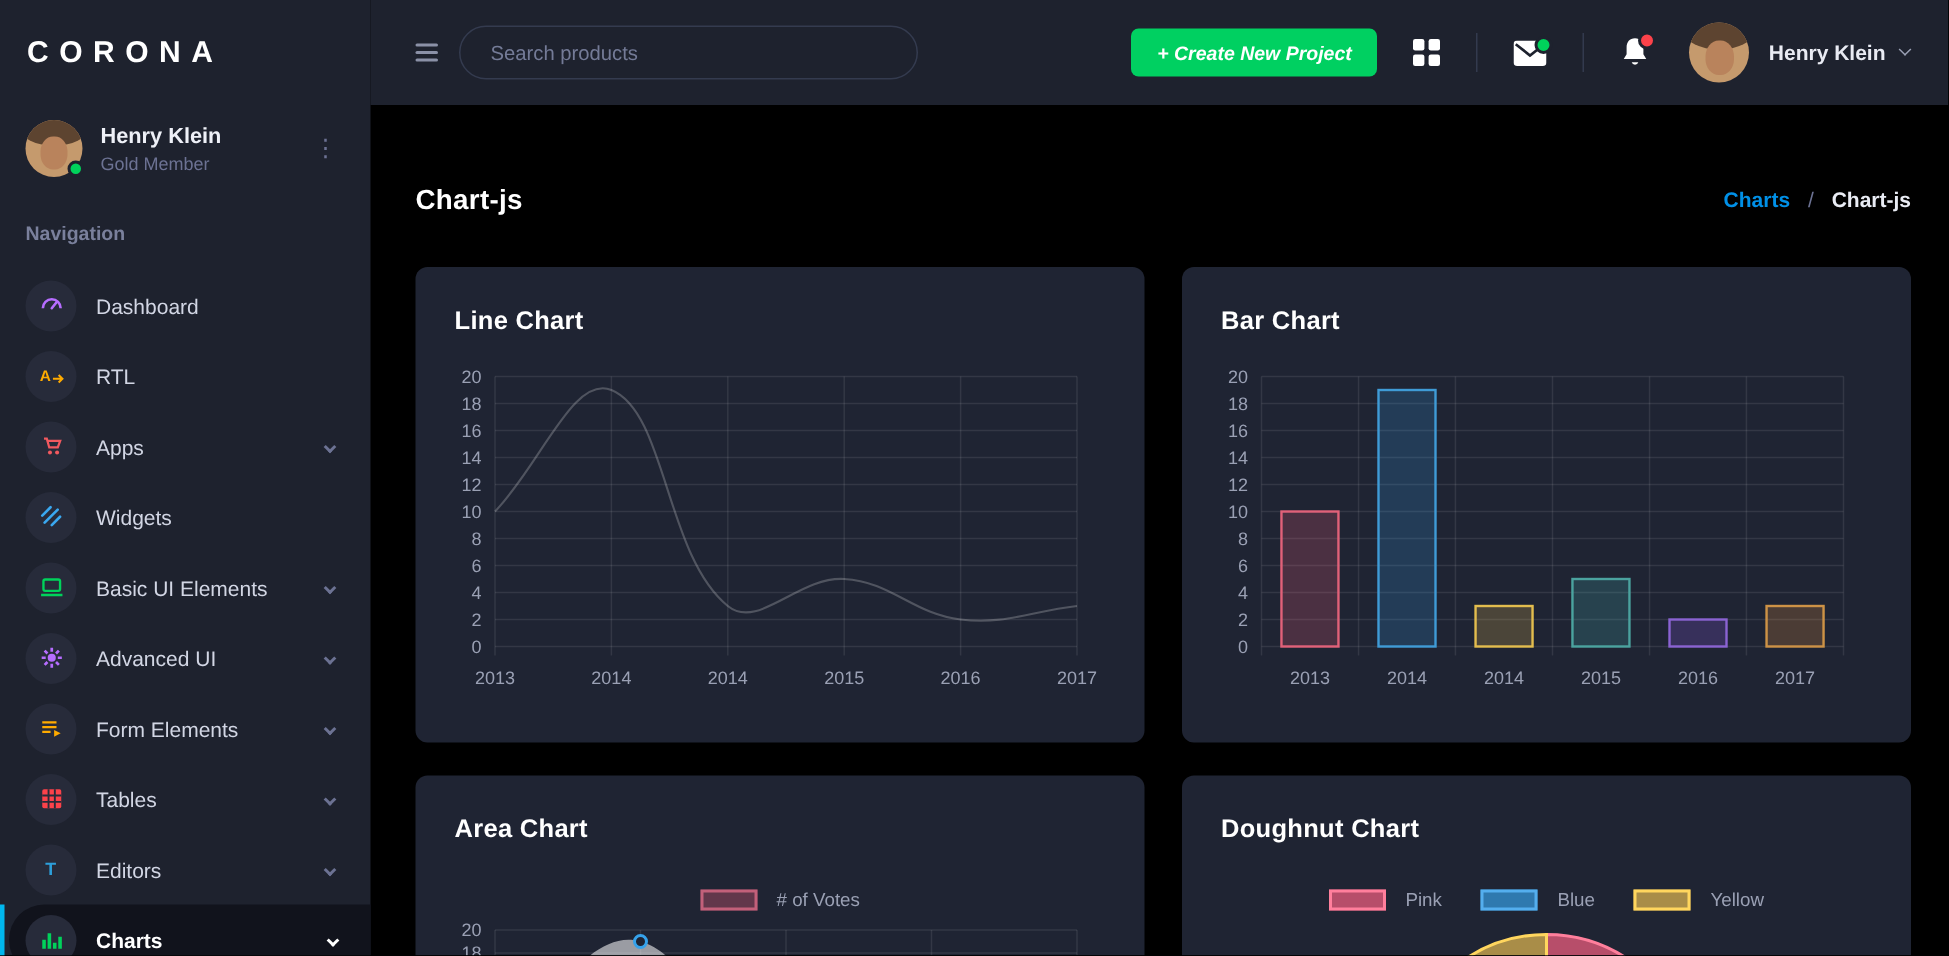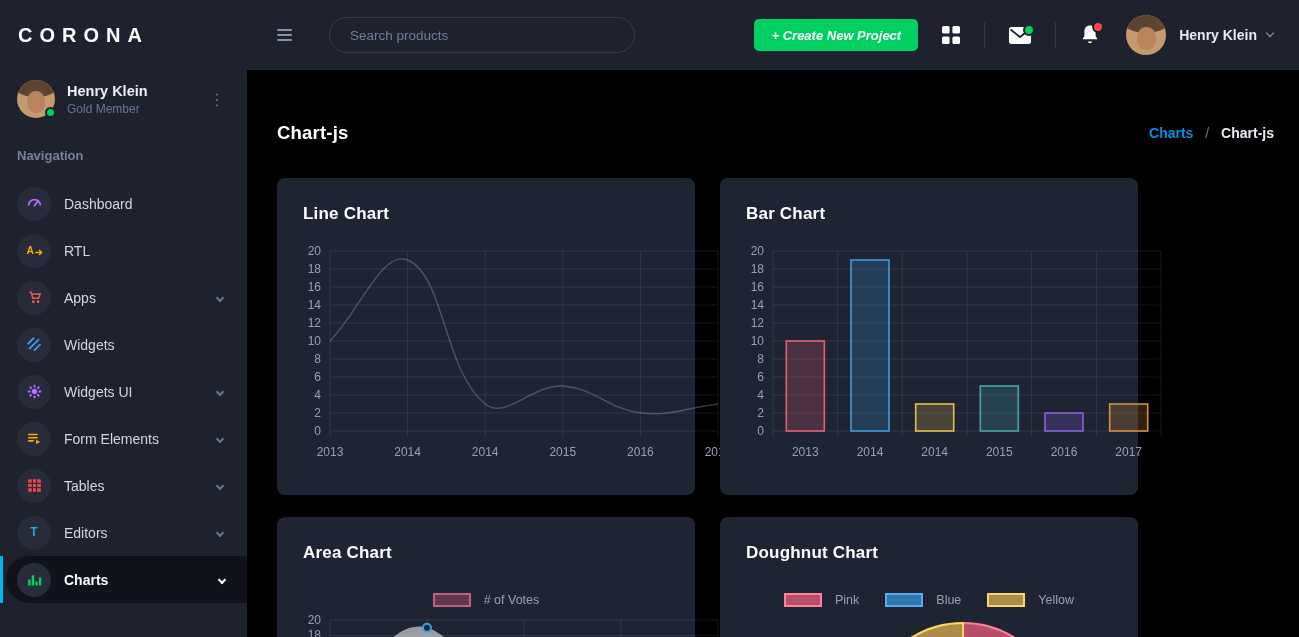--- a/index.html
+++ b/index.html
@@ -35,21 +35,21 @@
   .item.active { background:#11131c; border-radius:26px 0 0 26px; margin-left:6px; padding-left:11px; }
   .item.active::before { content:''; position:absolute; left:-6px; top:0; bottom:0; width:3px; background:#00b7ee; }
   .item.active .ilabel { color:#fff; font-weight:700; }
   .item.active .chev { border-color:#fff; border-width:2.5px; margin-right:22px; }
 
   
   .topbar { position:absolute; left:247px; top:0; right:0; height:70px; background:#1e222e;
     display:flex; align-items:center; padding:0 26px 0 30px; z-index:1; }
   .burger { display:flex; flex-direction:column; gap:3px; cursor:pointer; }
   .burger i { width:15px; height:2px; background:#8b91a7; border-radius:1px; }
-  .search { margin-left:37px; width:306px; height:36px; background:transparent; border:1px solid #343b4f;
+  .search { margin-left:14px; width:306px; height:36px; background:transparent; border:1px solid #343b4f;
     border-radius:18px; color:#dfe3ef; font-size:13.5px; padding:0 20px; font-family:inherit; }
   .search::placeholder { color:#747b97; }
   .tright { margin-left:auto; display:flex; align-items:center; }
   .create-btn { height:32px; padding:0 17px; background:#00d061; color:#fff; border:none; border-radius:5px;
     font-size:13px; font-weight:700; font-family:inherit; cursor:pointer;font-style:italic; }
   .tb-ic { position:relative; margin-left:24px; display:flex; align-items:center; cursor:pointer; }
   .tb-ic svg { display:block; }
   .vsep { width:1px; height:26px; background:#333a4e; margin-left:24px; }
   .dot { position:absolute; top:-3px; right:-4px; width:12px; height:12px; border-radius:50%;
     border:2px solid #1e222e; }
@@ -60,21 +60,21 @@
 
   
   .content { position:absolute; left:247px; top:70px; right:0; bottom:0; background:#000;
     padding:52px 25px 0 30px; overflow:hidden; }
   .page-head { display:flex; justify-content:space-between; align-items:center; margin-bottom:34px; }
   .page-head h1 { font-size:18.5px; color:#fff; font-weight:700; letter-spacing:.2px; }
   .breadcrumb { font-size:14px; color:#e9ecf4; font-weight:600; }
   .breadcrumb a { color:#0090e7; text-decoration:none; cursor:pointer; }
   .breadcrumb .sep { color:#6c7293; margin:0 8px; font-weight:400; }
   .cards { display:flex; flex-wrap:wrap; gap:22px 25px; }
-  .card { position:relative; width:418px; height:317px; background:#1f2433; border-radius:8px; }
+  .card { position:relative; width:486px; height:317px; background:#1f2433; border-radius:8px; }
   .card-title { position:absolute; left:26px; top:26px; font-size:17px; color:#fff; font-weight:700; letter-spacing:.2px; }
   .chart-svg { position:absolute; left:12px; top:60px; }
   .chart-svg.area { top:95px; }
   .chart-svg.doughnut { left:0; top:95px; }
   svg text.tick { font-size:12px; fill:#9aa0b4; font-family:"Liberation Sans",sans-serif; }
   .legend { position:absolute; left:0; right:0; top:76px; display:flex; justify-content:center;
     align-items:center; gap:26px; }
   .lg-item { display:flex; align-items:flex-start; gap:13px; }
   .lg-swatch { width:38px; height:14px; border:2px solid; }
   .lg-label { font-size:12.5px; color:#9aa0b4; }
@@ -128,27 +128,37 @@
         </div>
         <div class="item">
           <span class="icircle" style="color: rgb(58, 168, 240);">
             <svg viewBox="0 0 24 24">
               <path d="M4 11 L11 4 M6 17 L17 6 M12 19 L19 12" stroke="currentColor" stroke-width="2.2" stroke-linecap="round"></path>
             </svg>
           </span>
           <span class="ilabel">Widgets</span>
         </div>
         <div class="item">
+          <span class="icircle" style="color: rgb(0, 210, 91);">
+            <svg viewBox="0 0 24 24">
+              <rect x="5" y="5.5" width="14" height="9.5" rx="1.5" fill="none" stroke="currentColor" stroke-width="2"></rect>
+              <path d="M3 18.5 h18" stroke="currentColor" stroke-width="2.2"></path>
+            </svg>
+          </span>
+          <span class="ilabel">Basic UI Elements</span>
+          <span class="chev"></span>
+        </div>
+        <div class="item">
           <span class="icircle" style="color: rgb(182, 109, 255);">
             <svg viewBox="0 0 24 24">
               <circle cx="12" cy="12" r="3.4" fill="currentColor"></circle>
               <path d="M12 3.5v3.4M12 17.1v3.4M3.5 12h3.4M17.1 12h3.4M6 6l2.4 2.4M15.6 15.6L18 18M18 6l-2.4 2.4M8.4 15.6L6 18" stroke="currentColor" stroke-width="2.3"></path>
             </svg>
           </span>
-          <span class="ilabel">Widgets UI</span>
+          <span class="ilabel">Advanced UI</span>
           <span class="chev"></span>
         </div>
         <div class="item">
           <span class="icircle" style="color: rgb(255, 171, 0);">
             <svg viewBox="0 0 24 24">
               <path d="M4 7h12M4 11h12M4 15h7" stroke="currentColor" stroke-width="2"></path>
               <path d="M14 13.5 l5.5 2.8 -5.5 2.8 Z" fill="currentColor"></path>
             </svg>
           </span>
           <span class="ilabel">Form Elements</span>

